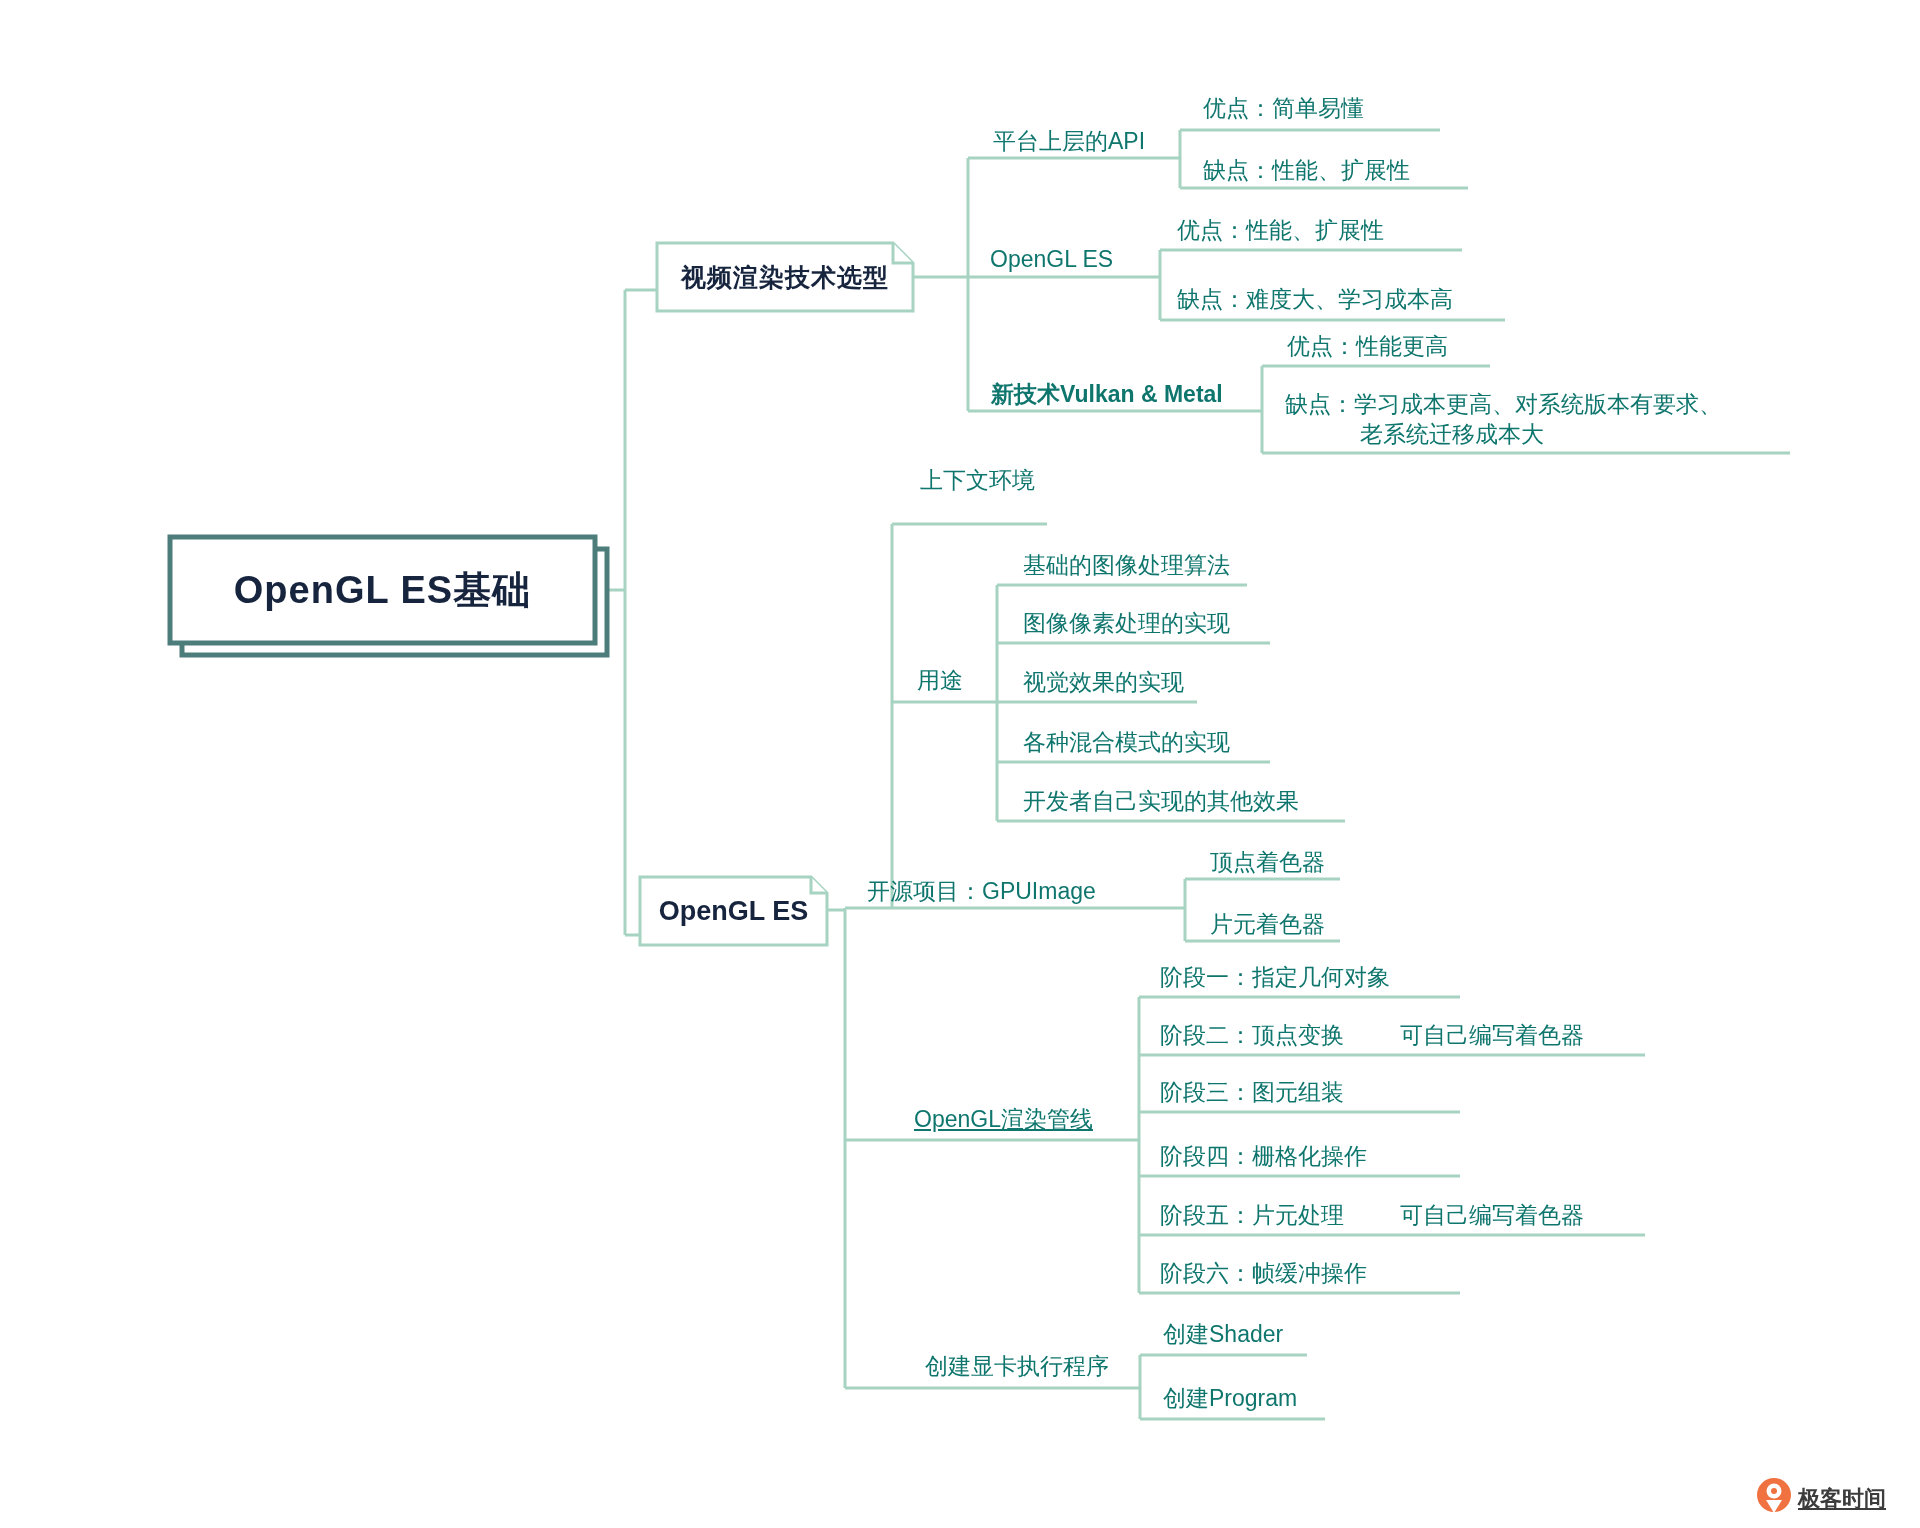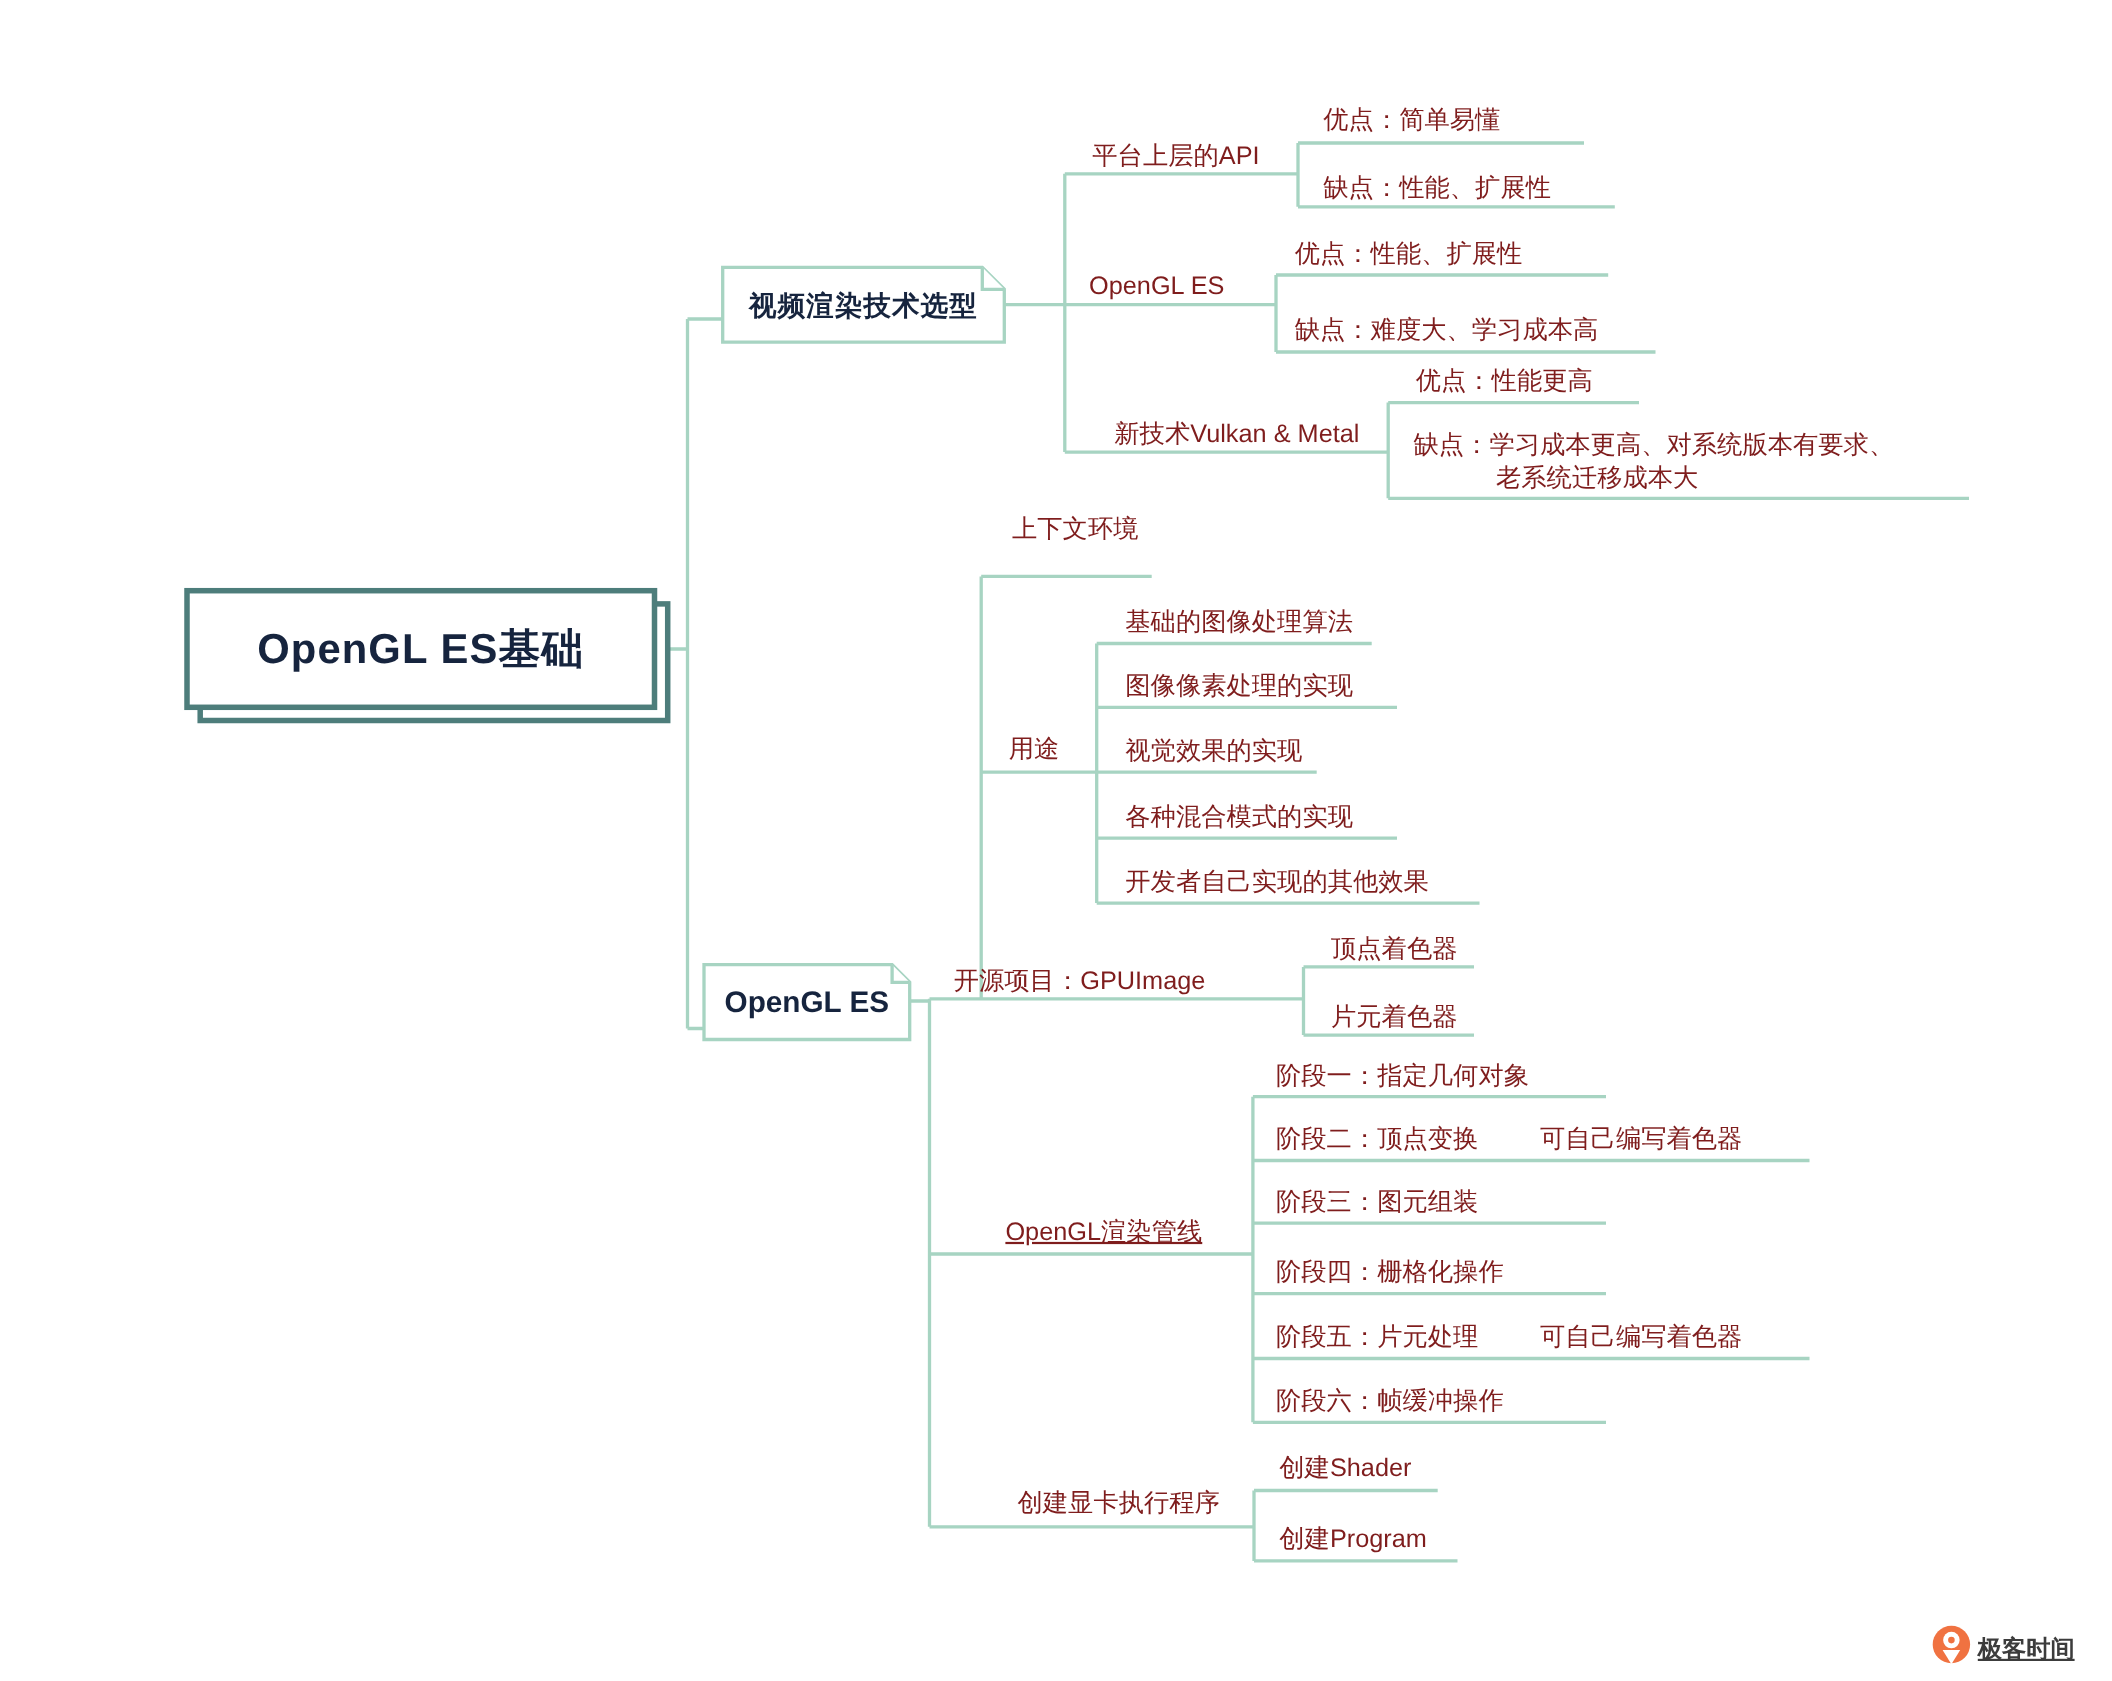--- a/index.html
+++ b/index.html
@@ -1,21 +1,21 @@
 <!DOCTYPE html>
 <html><head>
 <meta charset="utf-8">
 <style>
   html,body{margin:0;padding:0;background:#ffffff;}
   .canvas{
     position:relative;width:1920px;height:1528px;background:#ffffff;overflow:hidden;
     font-family:"Liberation Sans","DejaVu Sans",sans-serif;color:#1d2b45;
   }
   .canvas svg{position:absolute;left:0;top:0;}
-  .lbl{position:absolute;font-size:23px;line-height:1.25;white-space:nowrap;color:#7f1d1d;}
+  .lbl{position:absolute;font-size:23px;line-height:1.25;white-space:nowrap;color:#0f766e;}
   .boxlbl{position:absolute;display:flex;align-items:center;justify-content:center;
           font-weight:bold;color:#16243e;}
   .root-lbl{left:170px;top:537px;width:425px;height:106px;font-size:38px;letter-spacing:1px;}
   .b1-lbl{left:657px;top:243px;width:256px;height:68px;font-size:25px;letter-spacing:1px;}
   .b2-lbl{left:640px;top:877px;width:187px;height:68px;font-size:27px;}
   .brand{position:absolute;left:1798px;top:1484px;font-size:22px;color:#3c3c3c;font-weight:bold;text-decoration:underline;}
 </style>
 </head>
 <body>
 
@@ -91,21 +91,21 @@
   <div class="boxlbl b2-lbl">OpenGL ES</div>
 
   <div class="lbl" style="left:993px;top:127px;">平台上层的API</div>
   <div class="lbl" style="left:1203px;top:94px;">优点：简单易懂</div>
   <div class="lbl" style="left:1203px;top:156px;">缺点：性能、扩展性</div>
 
   <div class="lbl" style="left:990px;top:245px;">OpenGL ES</div>
   <div class="lbl" style="left:1177px;top:216px;">优点：性能、扩展性</div>
   <div class="lbl" style="left:1177px;top:286px;font-family:Liberation Serif, serif;">缺点：难度大、学习成本高</div>
 
-  <div class="lbl" style="left:1013px;top:380px;">新技术Vulkan &amp; Metal</div>
+  <div class="lbl" style="left:991px;top:380px;font-weight:bold;">新技术Vulkan &amp; Metal</div>
   <div class="lbl" style="left:1287px;top:332px;">优点：性能更高</div>
   <div class="lbl" style="left:1285px;top:390px;">缺点：学习成本更高、对系统版本有要求、</div>
   <div class="lbl" style="left:1360px;top:420px;">老系统迁移成本大</div>
 
   <div class="lbl" style="left:920px;top:466px;">上下文环境</div>
 
   <div class="lbl" style="left:917px;top:666px;">用途</div>
   <div class="lbl" style="left:1023px;top:551px;">基础的图像处理算法</div>
   <div class="lbl" style="left:1023px;top:609px;">图像像素处理的实现</div>
   <div class="lbl" style="left:1023px;top:668px;">视觉效果的实现</div>

